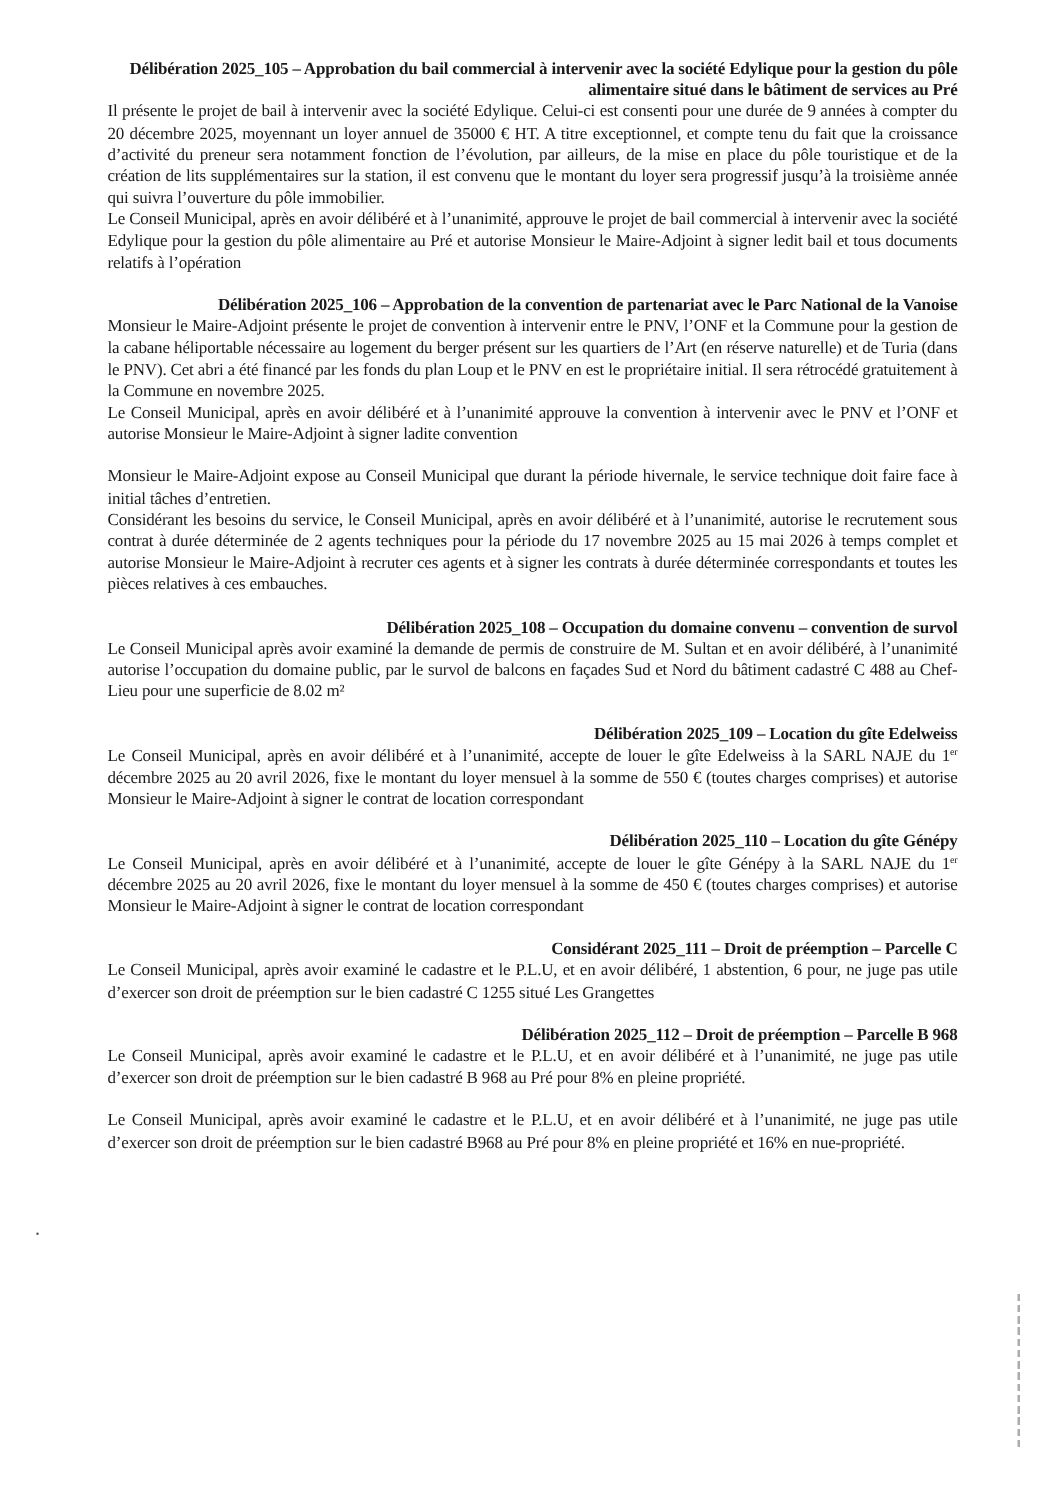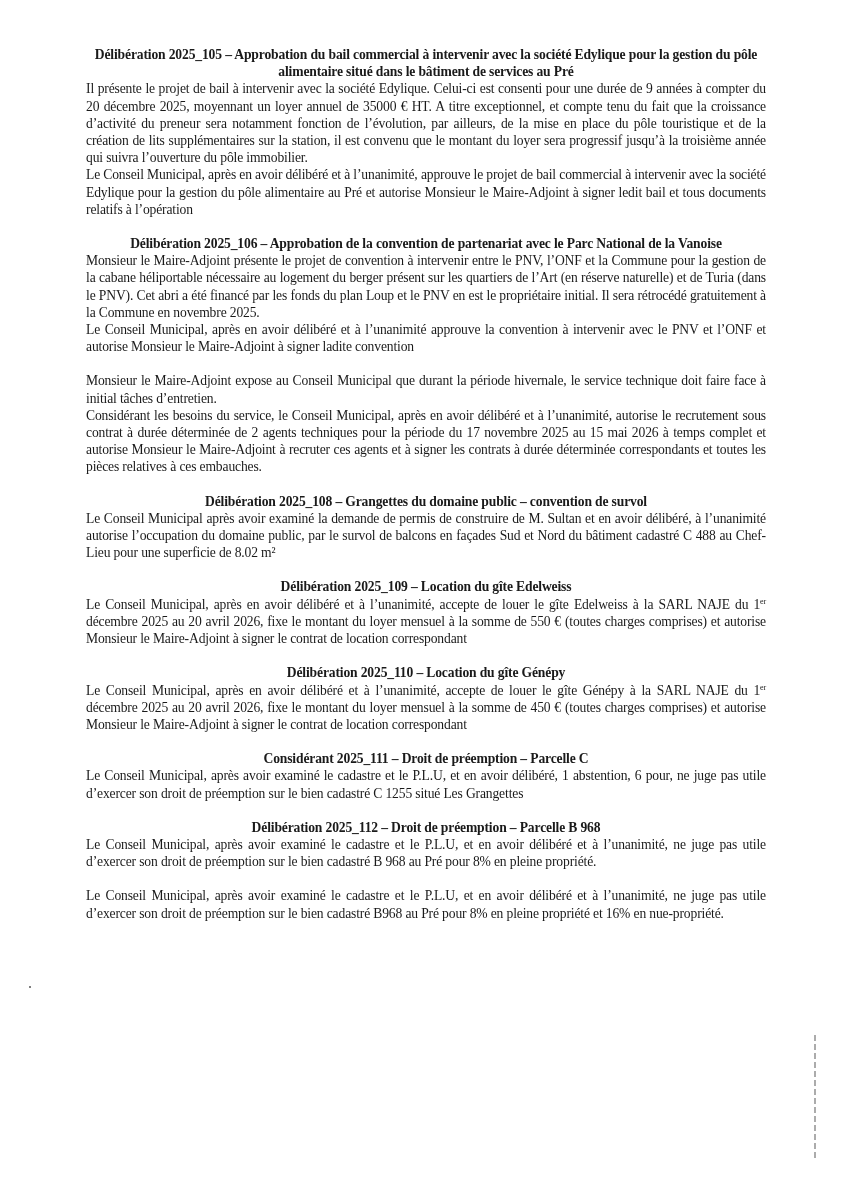--- a/index.html
+++ b/index.html
@@ -27,21 +27,21 @@
     .section {
       margin: 0;
       padding: 0;
     }
     .section + .section {
       margin-top: 17px;
     }
     .title {
       font-weight: bold;
       margin: 0;
-      text-align: center;
+      text-align: right;
     }
     .para {
       margin: 0;
       text-align: justify;
     }
     sup {
       font-size: 8px;
       line-height: 0;
       vertical-align: 5px;
     }
@@ -80,21 +80,21 @@
     <p class="para">Monsieur le Maire-Adjoint présente le projet de convention à intervenir entre le PNV, l’ONF et la Commune pour la gestion de la cabane héliportable nécessaire au logement du berger présent sur les quartiers de l’Art (en réserve naturelle) et de Turia (dans le PNV). Cet abri a été financé par les fonds du plan Loup et le PNV en est le propriétaire initial. Il sera rétrocédé gratuitement à la Commune en novembre 2025.</p>
     <p class="para">Le Conseil Municipal, après en avoir délibéré et à l’unanimité approuve la convention à intervenir avec le PNV et l’ONF et autorise Monsieur le Maire-Adjoint à signer ladite convention</p>
   </div>
 
   <div class="section">
     <p class="para">Monsieur le Maire-Adjoint expose au Conseil Municipal que durant la période hivernale, le service technique doit faire face à initial tâches d’entretien.</p>
     <p class="para">Considérant les besoins du service, le Conseil Municipal, après en avoir délibéré et à l’unanimité, autorise le recrutement sous contrat à durée déterminée de 2 agents techniques pour la période du 17 novembre 2025 au 15 mai 2026 à temps complet et autorise Monsieur le Maire-Adjoint à recruter ces agents et à signer les contrats à durée déterminée correspondants et toutes les pièces relatives à ces embauches.</p>
   </div>
 
   <div class="section">
-    <p class="title">Délibération 2025_108 – Grangettes du domaine public – convention de survol</p>
+    <p class="title">Délibération 2025_108 – Occupation du domaine convenu – convention de survol</p>
     <p class="para">Le Conseil Municipal après avoir examiné la demande de permis de construire de M. Sultan et en avoir délibéré, à l’unanimité autorise l’occupation du domaine public, par le survol de balcons en façades Sud et Nord du bâtiment cadastré C 488 au Chef-Lieu pour une superficie de 8.02 m²</p>
   </div>
 
   <div class="section">
     <p class="title">Délibération 2025_109 – Location du gîte Edelweiss</p>
     <p class="para"><span>Le Conseil Municipal, après en avoir délibéré et à l’unanimité, accepte de louer le gîte Edelweiss à la SARL NAJE du 1</span><sup>er</sup><span> décembre 2025 au 20 avril 2026, fixe le montant du loyer mensuel à la somme de 550 € (toutes charges comprises) et autorise Monsieur le Maire-Adjoint à signer le contrat de location correspondant</span></p>
   </div>
 
   <div class="section">
     <p class="title">Délibération 2025_110 – Location du gîte Génépy</p>

